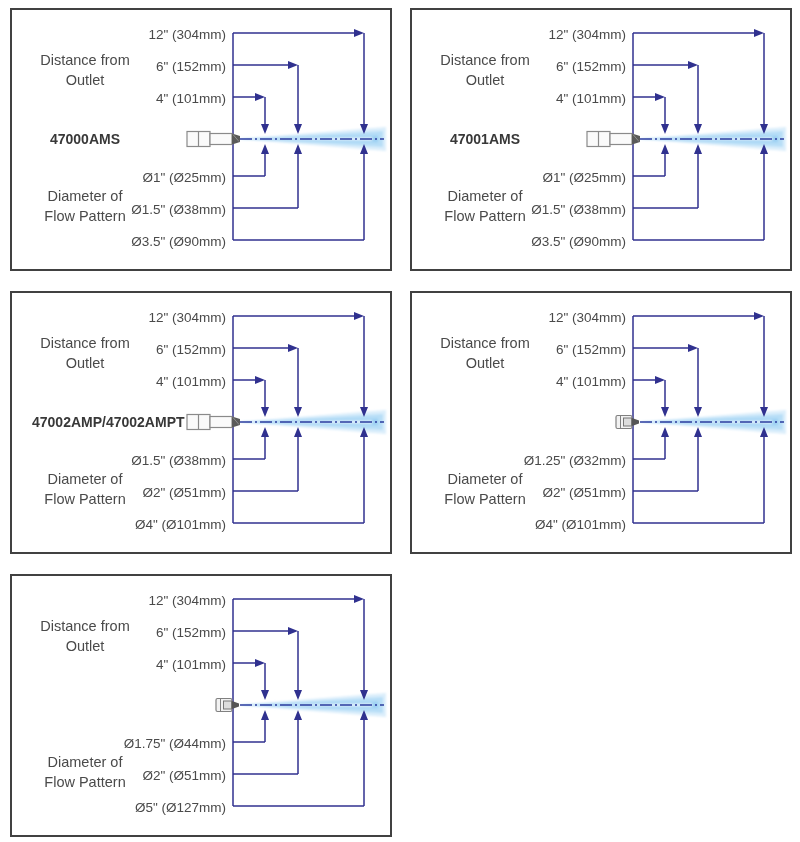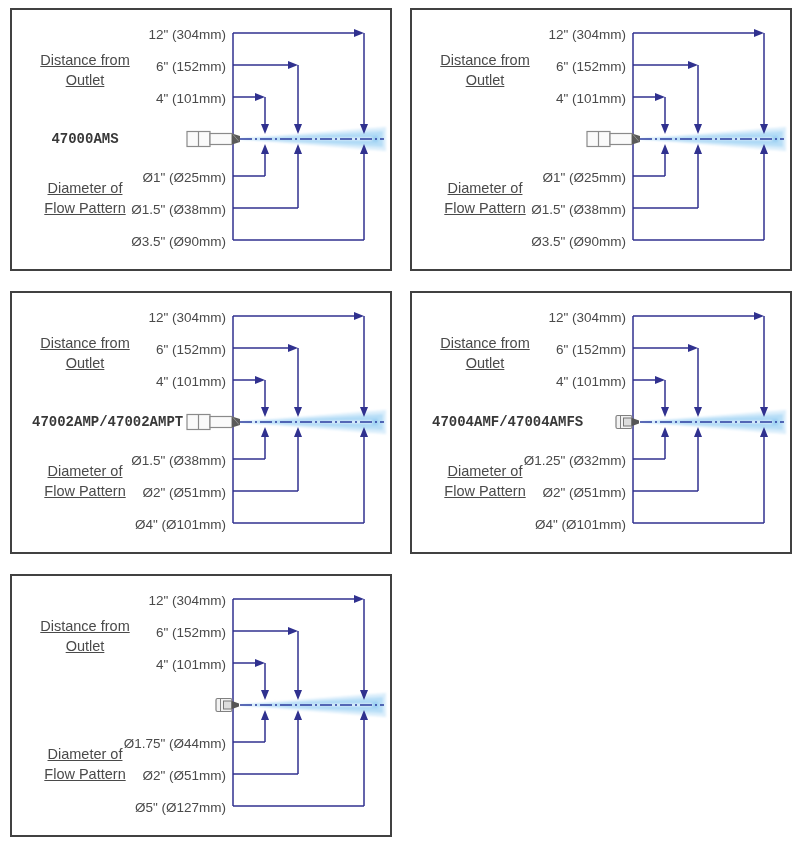--- a/index.html
+++ b/index.html
@@ -5,26 +5,26 @@
   html,body{margin:0;padding:0;background:#ffffff;}
   #page{position:relative;width:800px;height:842px;background:#ffffff;
         font-family:"Liberation Sans", sans-serif;}
   #panels{display:grid;grid-template-columns:382px 382px;column-gap:18px;
           row-gap:20px;padding:8px 0 0 10px;}
   .panel{position:relative;width:382px;height:263px;border:2px solid #414141;
          box-sizing:border-box;background:#ffffff;}
   .panel svg{position:absolute;left:0;top:0;}
   .txt-title{position:absolute;left:8px;width:130px;text-align:center;
              font-size:14.5px;line-height:20px;color:#4a4a4a;}
-  .dist-title{top:40px;text-decoration:underline;}
-  .diam-title{top:168px;text-decoration:underline;}
+  .dist-title{top:40px;}
+  .diam-title{top:176px;}
   .model{position:absolute;left:8px;width:130px;top:102px;height:54px;
          display:flex;flex-direction:column;justify-content:center;
          text-align:center;font-weight:bold;font-size:14px;line-height:19px;
-         color:#383838;white-space:nowrap;font-family:Liberation Mono, monospace;}
+         color:#383838;white-space:nowrap;}
   .model.long{width:210px;text-align:left;padding-left:12px;}
   .mlabel{position:absolute;right:164px;height:18px;line-height:18px;
           font-size:13.5px;color:#4a4a4a;white-space:nowrap;text-align:right;}
   
   svg .noz{display:none;}
   svg.noz-ams .noz-ams-g{display:inline;}
   svg.noz-amf .noz-amf-g{display:inline;}
 </style>
 </head>
 <body>
@@ -200,20 +200,24 @@
         <rect x="211.5" y="125" width="8" height="8" fill="#dddddd" stroke="#777777" stroke-width="1"></rect>
         <polygon points="220,125 227,127.5 227,130.5 220,133" fill="#555555"></polygon>
       </g>
     </svg>
 
     <div class="txt-title dist-title">
       <div>Distance from</div>
       <div>Outlet</div>
     </div>
 
+    <div class="model">
+      <div>47001AMS</div>
+      <div></div>
+    </div>
 
     <div class="txt-title diam-title">
       <div>Diameter of</div>
       <div>Flow Pattern</div>
     </div>
 
     <div class="mlabel" style="top:16px">12" (304mm)</div>
     <div class="mlabel" style="top:48px">6" (152mm)</div>
     <div class="mlabel" style="top:80px">4" (101mm)</div>
     <div class="mlabel" style="top:159px">Ø1" (Ø25mm)</div>
@@ -389,24 +393,20 @@
         <rect x="211.5" y="125" width="8" height="8" fill="#dddddd" stroke="#777777" stroke-width="1"></rect>
         <polygon points="220,125 227,127.5 227,130.5 220,133" fill="#555555"></polygon>
       </g>
     </svg>
 
     <div class="txt-title dist-title">
       <div>Distance from</div>
       <div>Outlet</div>
     </div>
 
-    <div class="model long">
-      <div>47004AMF/47004AMFS</div>
-      <div></div>
-    </div>
 
     <div class="txt-title diam-title">
       <div>Diameter of</div>
       <div>Flow Pattern</div>
     </div>
 
     <div class="mlabel" style="top:16px">12" (304mm)</div>
     <div class="mlabel" style="top:48px">6" (152mm)</div>
     <div class="mlabel" style="top:80px">4" (101mm)</div>
     <div class="mlabel" style="top:159px">Ø1.25" (Ø32mm)</div>

